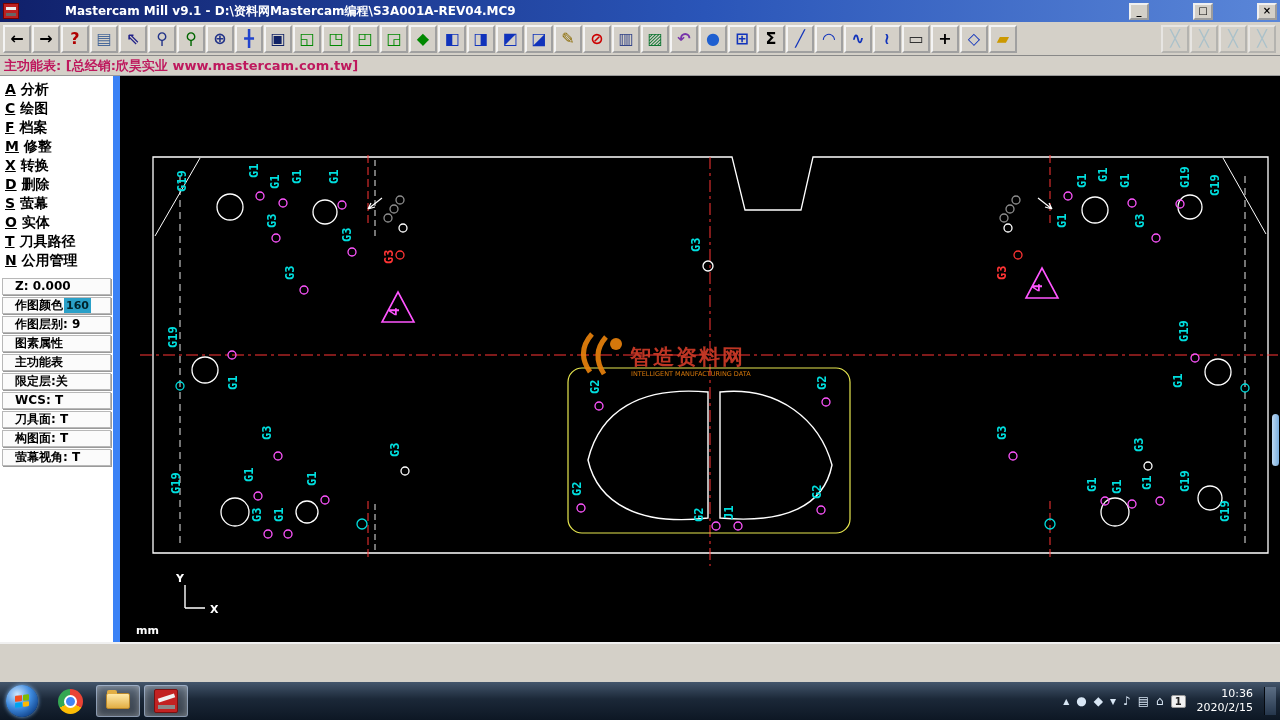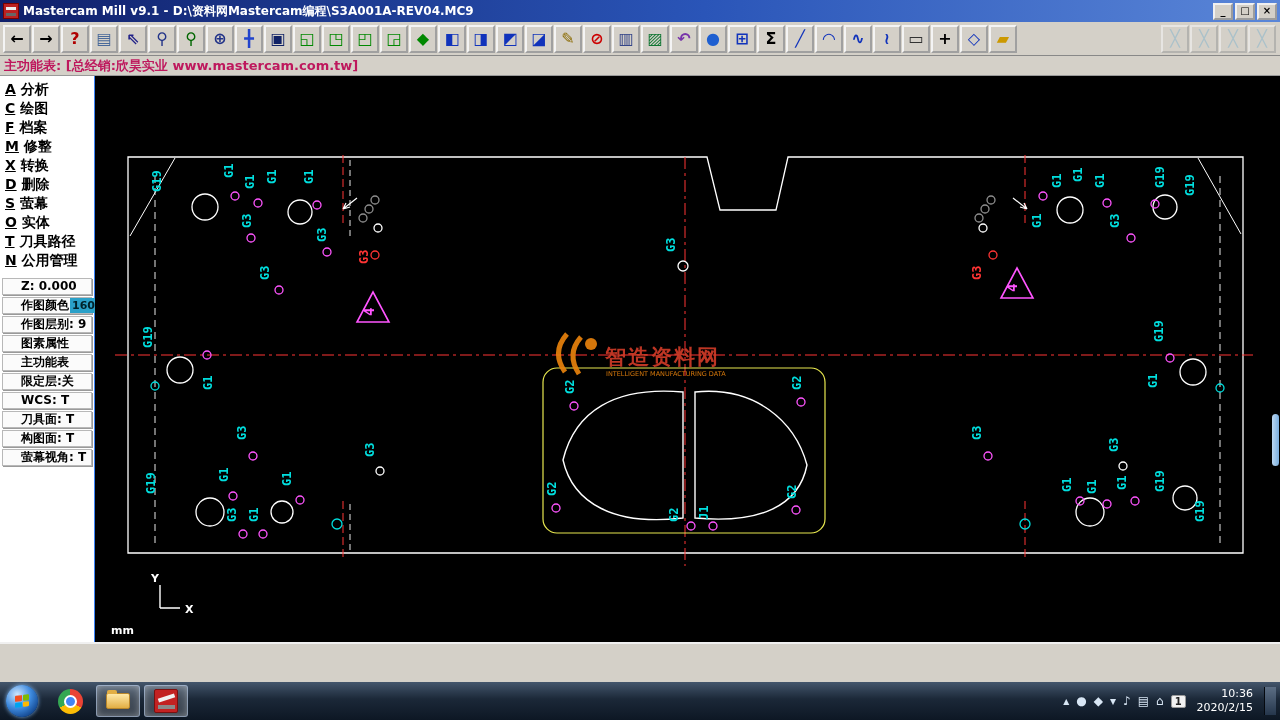--- a/index.html
+++ b/index.html
@@ -1,43 +1,43 @@
 <!DOCTYPE html>
 <html><head>
 <meta charset="utf-8">
 <style>
   * { box-sizing: border-box; margin: 0; padding: 0; }
   html,body { width:1280px; height:720px; overflow:hidden; }
   body { font-family:"DejaVu Sans", sans-serif; background:#d4d0c8; font-size:12px; }
 
   
-  .titlebar { height:22px; background:linear-gradient(90deg,#10206a,#2a55b8 55%,#5a86d8); display:flex; align-items:center; padding:0 3px; color:#fff; }
+  .titlebar { height:22px; background:linear-gradient(90deg,#10206a,#2a55b8 55%,#5a86d8); display:flex; align-items:center; padding:0 3px; color:#fff;gap:42px; }
   .app-ico { width:16px; height:16px; background:#b22; border:1px solid #700; margin-right:4px; position:relative; flex:0 0 auto;}
   .app-ico::after { content:""; position:absolute; left:2px; top:3px; width:10px; height:3px; background:#eee; }
   .app-ico::before { content:""; position:absolute; left:2px; bottom:2px; width:10px; height:3px; background:#666; }
   .title-text { font-weight:bold; font-size:12px; flex:1; white-space:nowrap; overflow:hidden; }
   .winbtn { width:20px; height:17px; background:#d4d0c8; border:2px outset #f0f0f0; color:#000; font-size:10px; line-height:12px; text-align:center; margin-left:2px; font-weight:bold; }
 
   
   .toolbar { height:34px; background:#d4d0c8; display:flex; align-items:center; padding:0 3px; border-bottom:1px solid #888; }
   .tbtn { width:28px; height:28px; background:#d4d0c8; border:2px outset #f4f4f4; display:flex; align-items:center; justify-content:center; font-size:16px; font-weight:bold; margin-right:1px; cursor:default; }
   .tbtn-disabled { opacity:.6; }
   .tbtn-push { margin-left:auto; }
 
   
   .menubar { height:20px; background:#d4d0c8; font-weight:bold; font-size:13px; color:#be185d; padding:1px 4px; border-bottom:1px solid #999; }
 
   
   .main { display:flex; height:566px; }
-  .sidebar { width:95px; background:#fff; border-right:1px solid #3b82f6; position:relative; padding-top:4px; }
+  .sidebar { width:120px; background:#fff; border-right:7px solid #3b82f6; position:relative; padding-top:4px; }
   .side-item { font-size:14px; font-weight:bold; color:#000; padding:0 5px; line-height:19px; white-space:nowrap; }
   .hotkey { text-decoration:underline; }
   .nav-block { margin-top:12px; }
   .status-block { margin-top:8px; }
-  .status-item { font-size:12px; font-weight:bold; color:#000; border:1px solid #b8b8b8; background:#fbfbfb; box-shadow:1px 1px 0 #9a9a9a; margin:2px 2px; padding:0 18px; height:17px; line-height:15px; white-space:nowrap; display:flex; align-items:center; }
+  .status-item { font-size:12px; font-weight:bold; color:#000; border:1px solid #b8b8b8; background:#fbfbfb; box-shadow:1px 1px 0 #9a9a9a; margin:2px 2px; padding:0 12px; height:17px; line-height:15px; white-space:nowrap; display:flex; align-items:center; }
   .swatch { background:#2aa0c8; color:#00222a; font-size:11px; padding:0 2px; margin-left:1px; }
   .gmccs { position:absolute; bottom:4px; left:2px; right:3px; background:#fff; border:1px solid #999; padding:2px 3px; line-height:1.05; }
   .gmccs .l1 { font-size:19px; font-weight:bold; font-family:"DejaVu Serif", serif;}
   .gmccs .l1 .gm { color:#1b2f8f; } .gmccs .l1 .ccs { color:#c42222; }
   .gmccs .l2 { font-size:9px; font-weight:bold; color:#111; }
   .gmccs .l3 { font-size:6.5px; font-weight:bold; color:#555; letter-spacing:.4px; }
 
   .canvas { flex:1; position:relative; background:#000; }
   .canvas svg { position:absolute; inset:0; }
   .vscroll { position:absolute; right:1px; top:338px; width:7px; height:52px; background:linear-gradient(90deg,#bcd8f2,#7aaede); border-radius:4px; }

